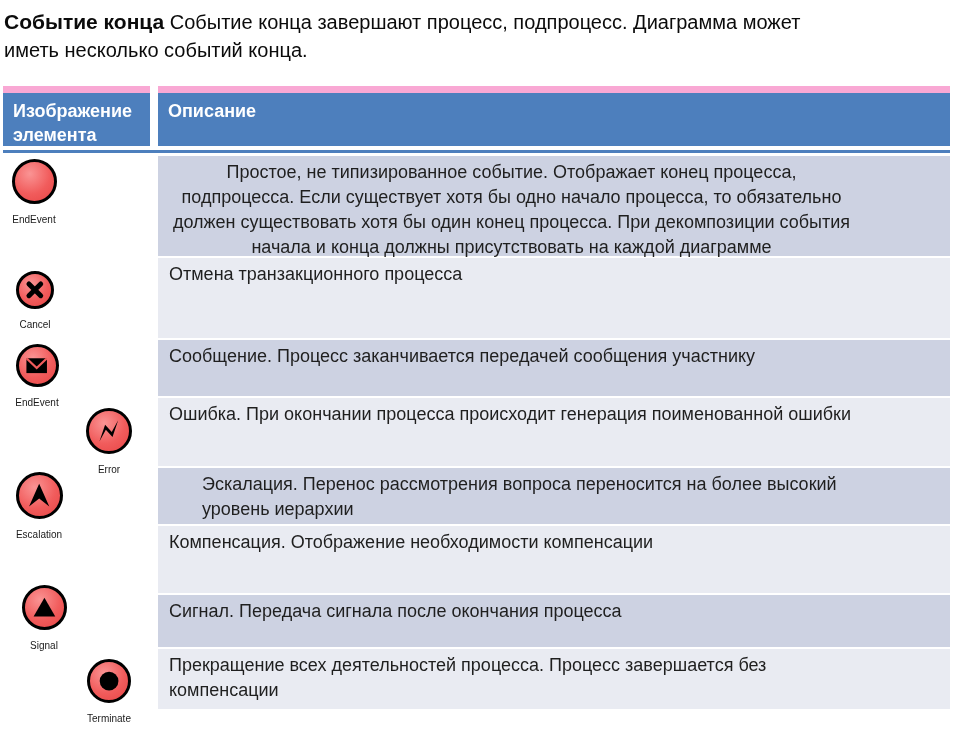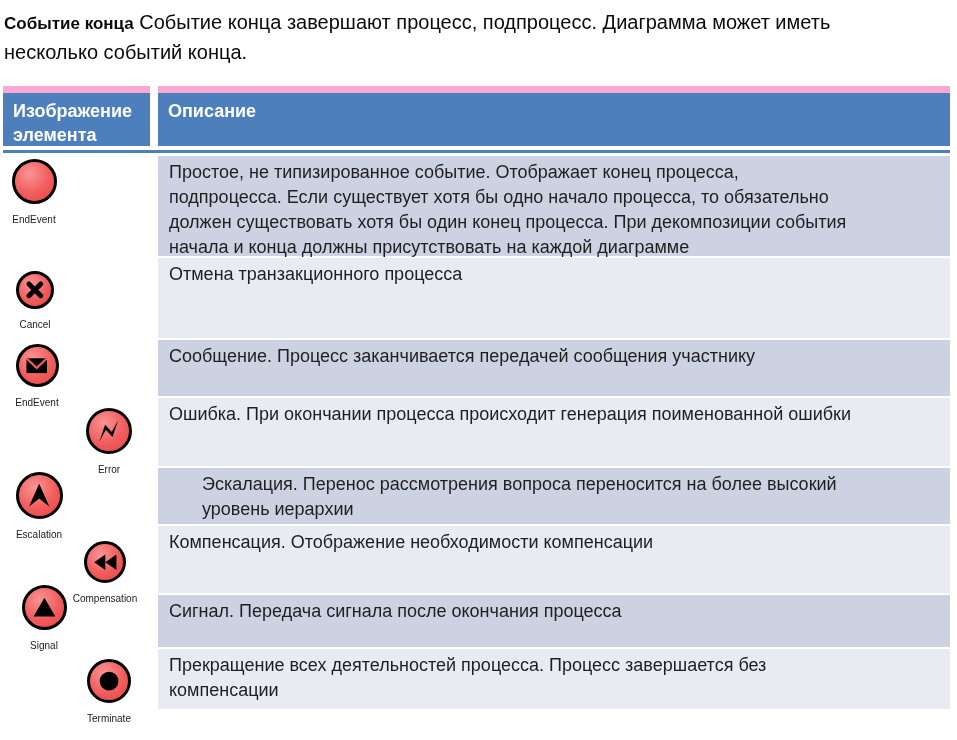--- a/index.html
+++ b/index.html
@@ -16,21 +16,21 @@
   .intro {
     position: absolute;
     left: 4px;
     top: 8px;
     width: 830px;
     margin: 0;
     font-size: 20px;
     line-height: 28px;
     color: #0b0b0b;
   }
-  .intro-bold { font-weight: 700; font-size: 17px; }
+  .intro-bold { font-weight: 700; font-size: 21px; }
 
   
   .table {
     position: absolute;
     left: 3px;
     top: 86px;
     width: 947px;
   }
   .thead { display: flex; }
   .th {
@@ -59,21 +59,21 @@
   .td-desc {
     flex: 1;
     box-sizing: border-box;
     padding: 4px 96px 4px 11px;
     font-size: 18px;
     line-height: 25px;
     color: #1f1f1f;
   }
   .trow.odd  .td-desc { background: #cdd2e2; }
   .trow.even .td-desc { background: #e9ebf2; }
-  .r1 .td-desc { height: 100px; }
+  .r1 .td-desc { height: 100px; text-align: center; }
   .r2 .td-desc { height: 80px; }
   .r3 .td-desc { height: 56px; }
   .r4 .td-desc { height: 68px; }
   .r5 .td-desc { height: 56px; padding-left: 44px; }
   .r6 .td-desc { height: 67px; }
   .r7 .td-desc { height: 52px; }
   .r8 .td-desc { height: 60px; }
 
   
   .bpmn-icon {
@@ -194,29 +194,20 @@
 
   <div class="bpmn-icon i-escalation">
     <div class="circle">
       <svg viewBox="-12 -12 24 24">
         <polygon points="0,-9 8,9 0,2.6 -8,9" fill="#000"></polygon>
       </svg>
     </div>
     <div class="icon-label">Escalation</div>
   </div>
 
-  <div class="bpmn-icon i-compensation">
-    <div class="circle">
-      <svg viewBox="-12 -12 24 24">
-        <polygon points="-10,0 0,-7 0,7" fill="#000"></polygon>
-        <polygon points="0,0 10,-7 10,7" fill="#000"></polygon>
-      </svg>
-    </div>
-    <div class="icon-label">Compensation</div>
-  </div>
 
   <div class="bpmn-icon i-signal">
     <div class="circle">
       <svg viewBox="-12 -12 24 24">
         <polygon points="0,-8 9,7.5 -9,7.5" fill="#000"></polygon>
       </svg>
     </div>
     <div class="icon-label">Signal</div>
   </div>
 

